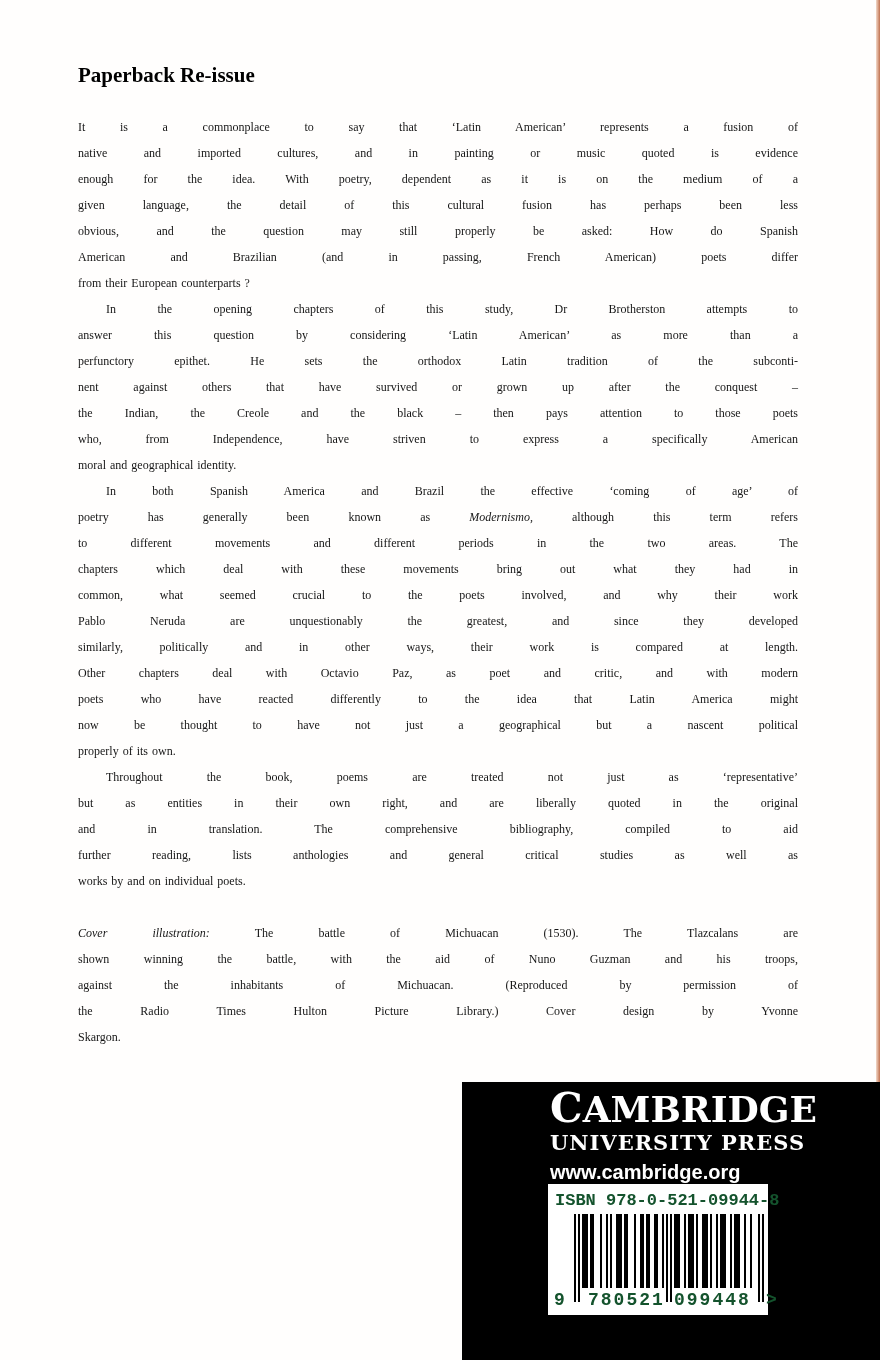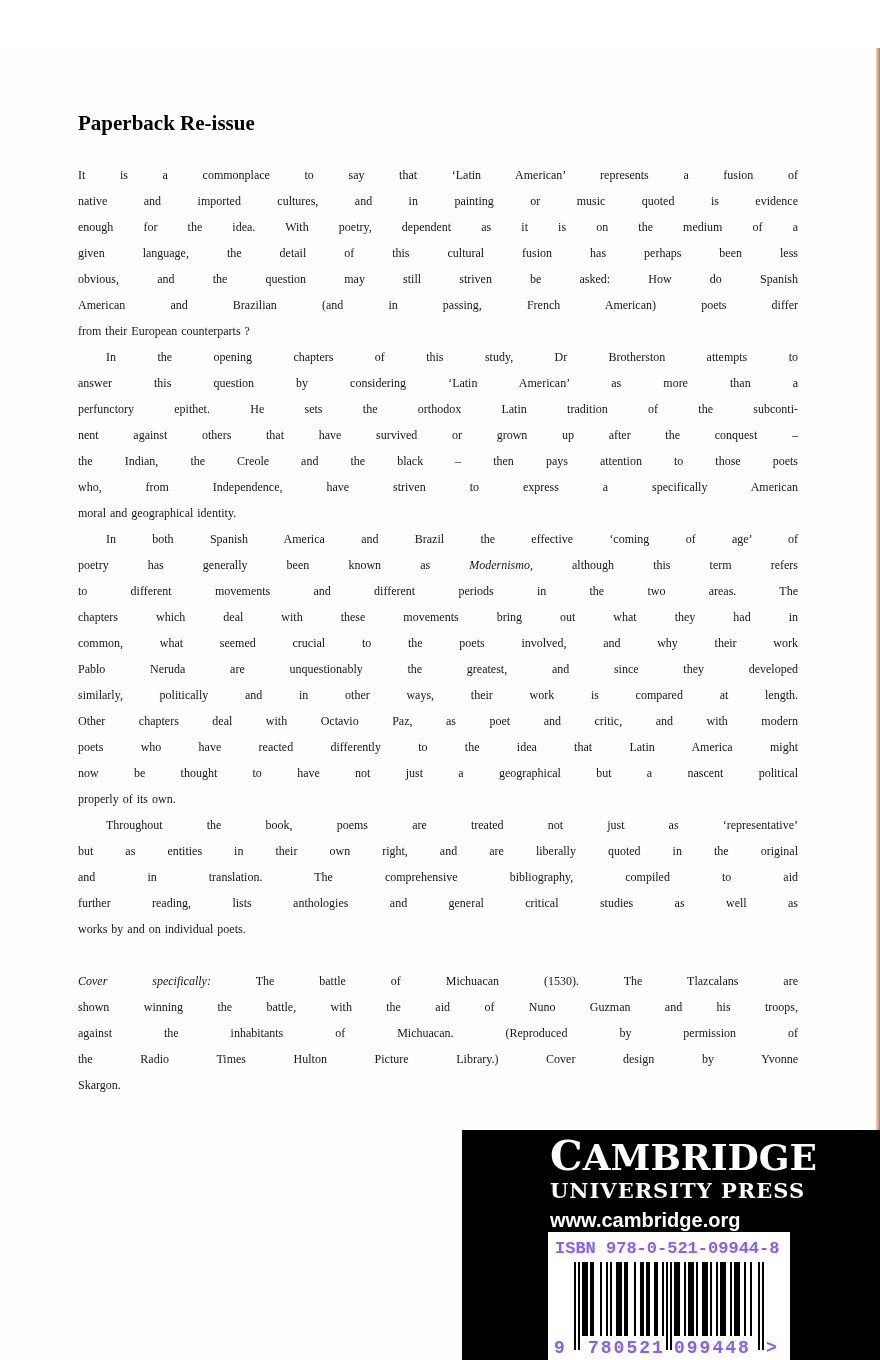--- a/index.html
+++ b/index.html
@@ -3,21 +3,21 @@
 <meta charset="utf-8">
 <style>
   html, body { margin: 0; padding: 0; }
   body {
     width: 880px; height: 1360px;
     background: #ffffff;
     font-family: "Liberation Serif", serif;
     position: relative;
     overflow: hidden;
   }
-  .cover { position: absolute; inset: 0; background: #fffefd; margin-top: 48px; }
+  .cover { position: absolute; inset: 0; background: #fffefd; }
 
   
   .edge-stripe {
     position: absolute; top: 0; right: 0;
     width: 4px; height: 100%;
     background: linear-gradient(to right, #f3d9c9, #c0714f);
     z-index: 1;
   }
 
   
@@ -59,22 +59,22 @@
     letter-spacing: 1px; margin-top: 2px; white-space: nowrap;
   }
   .url {
     font-family: "Liberation Sans", sans-serif;
     font-size: 20px; font-weight: bold; margin-top: 6px;
   }
 
   
   .isbn-box {
     position: absolute; left: 86px; top: 102px;
-    width: 242px; height: 131px;
-    background: #fff; color: #8b5cf6;
+    width: 220px; height: 131px;
+    background: #fff; color: #14532d;
   }
   .isbn-label {
     font-family: "Liberation Mono", monospace;
     font-size: 17px; font-weight: bold;
     margin: 7px 0 0 7px; white-space: nowrap; letter-spacing: 0;
   }
   .barcode { position: absolute; left: 0; top: 30px; width: 242px; height: 98px; }
   #bars { position: absolute; left: 26px; top: 0; display: flex; align-items: flex-start; }
   #bars span { display: block; width: 2px; }
   #bars span.b  { background: #000; height: 74px; }
@@ -98,21 +98,21 @@
   <div class="edge-stripe"></div>
 
   <div class="content">
     <h1 class="heading">Paperback Re-issue</h1>
     <div id="body-text">
         <div class="para">
           <div class="line"><span>It is a commonplace to say that ‘Latin American’ represents a fusion of</span></div>
           <div class="line"><span>native and imported cultures, and in painting or music quoted is evidence</span></div>
           <div class="line"><span>enough for the idea. With poetry, dependent as it is on the medium of a</span></div>
           <div class="line"><span>given language, the detail of this cultural fusion has perhaps been less</span></div>
-          <div class="line"><span>obvious, and the question may still striven be asked: How do Spanish</span></div>
+          <div class="line"><span>obvious, and the question may still properly be asked: How do Spanish</span></div>
           <div class="line"><span>American and Brazilian (and in passing, French American) poets differ</span></div>
           <div class="line last"><span>from their European counterparts ?</span></div>
         </div>
         <div class="para">
           <div class="line indent"><span>In the opening chapters of this study, Dr Brotherston attempts to</span></div>
           <div class="line"><span>answer this question by considering ‘Latin American’ as more than a</span></div>
           <div class="line"><span>perfunctory epithet. He sets the orthodox Latin tradition of the subconti-</span></div>
           <div class="line"><span>nent against others that have survived or grown up after the conquest –</span></div>
           <div class="line"><span>the Indian, the Creole and the black – then pays attention to those poets</span></div>
           <div class="line"><span>who, from Independence, have striven to express a specifically American</span></div>
@@ -132,21 +132,21 @@
           <div class="line last"><span>properly of its own.</span></div>
         </div>
         <div class="para">
           <div class="line indent"><span>Throughout the book, poems are treated not just as ‘representative’</span></div>
           <div class="line"><span>but as entities in their own right, and are liberally quoted in the original</span></div>
           <div class="line"><span>and in translation. The comprehensive bibliography, compiled to aid</span></div>
           <div class="line"><span>further reading, lists anthologies and general critical studies as well as</span></div>
           <div class="line last"><span>works by and on individual poets.</span></div>
         </div>
         <div class="para gap">
-          <div class="line"><span class="it">Cover specifically:</span><span> The battle of Michuacan (1530). The Tlazcalans are</span></div>
+          <div class="line"><span class="it">Cover illustration:</span><span> The battle of Michuacan (1530). The Tlazcalans are</span></div>
           <div class="line"><span>shown winning the battle, with the aid of Nuno Guzman and his troops,</span></div>
           <div class="line"><span>against the inhabitants of Michuacan. (Reproduced by permission of</span></div>
           <div class="line"><span>the Radio Times Hulton Picture Library.) Cover design by Yvonne</span></div>
           <div class="line last"><span>Skargon.</span></div>
         </div>
       </div>
   </div>
 
   <div class="publisher-block">
     <div class="logo">

